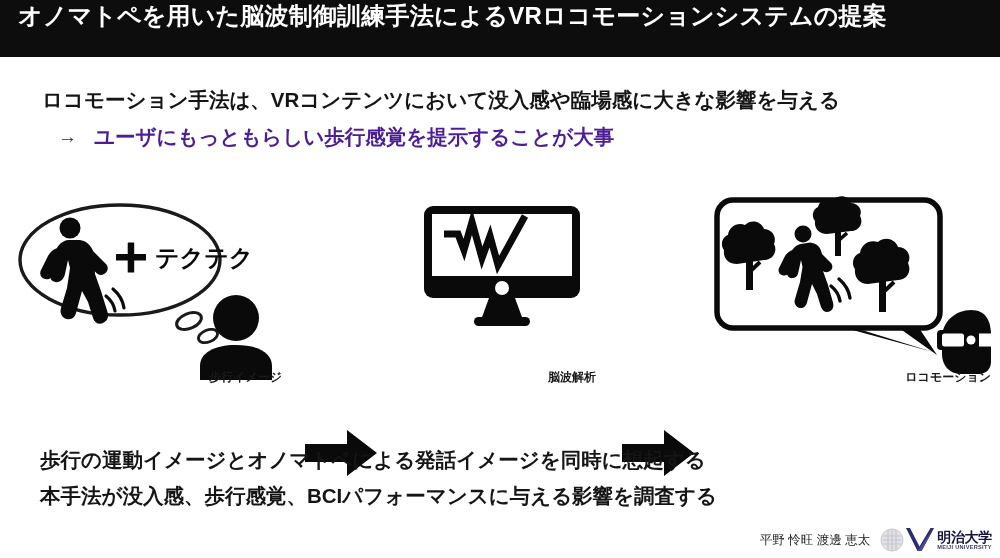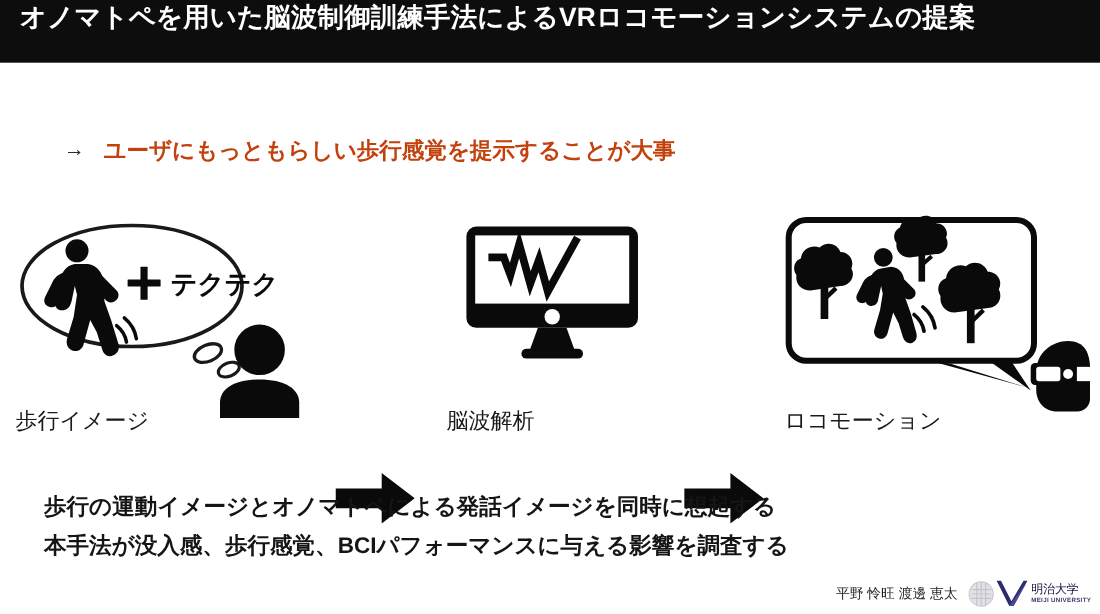--- a/index.html
+++ b/index.html
@@ -60,44 +60,44 @@
   }
   .intro-arrow {
     font-size: 19px;
     color: #2b2b2b;
     font-weight: normal;
     margin-right: 17px;
   }
   .intro-line-2 {
     font-size: 20.5px;
     font-weight: bold;
-    color: #c2410c;
+    color: #4c1d95;
     white-space: nowrap;
   }
 
   
   .figures {
     position: absolute;
     left: 0;
     top: 175px;
     width: 1000px;
     height: 225px;
   }
   .panel {
     position: absolute;
     top: 15px;
     height: 190px;
   }
   .panel-caption {
     position: absolute;
     top: 369px;
-    font-size: 20px;
-    font-weight: normal;
+    font-size: 12px;
+    font-weight: bold;
     color: #1a1a1a;
-    text-align: left;
+    text-align: right;
     white-space: nowrap;
   }
 
   
   .flow-arrow {
     position: absolute;
     top: 255px;
   }
 
   
@@ -136,22 +136,22 @@
     height: 30px;
   }
   .logo-mark-circle { margin-right: 1px; }
   .logo-text-wrap {
     display: flex;
     flex-direction: column;
     justify-content: center;
     margin-left: 2px;
   }
   .logo-jp {
-    font-size: 11px;
-    font-weight: normal;
+    font-size: 14px;
+    font-weight: bold;
     color: #14143c;
     line-height: 1.05;
     letter-spacing: -0.3px;
     white-space: nowrap;
   }
   .logo-en {
     font-size: 5.6px;
     font-weight: bold;
     color: #3a3a6a;
     letter-spacing: 0.3px;
@@ -161,20 +161,21 @@
 </style>
 </head>
 <body>
 
 <div id="slide">
 
   <div class="title-bar">
     <div class="title-text">オノマトペを用いた脳波制御訓練手法によるVRロコモーションシステムの提案</div>
   </div>
 
+  <div class="intro-line-1">ロコモーション手法は、VRコンテンツにおいて没入感や臨場感に大きな影響を与える</div>
 
   <div class="intro-row-2">
     <span class="intro-arrow">→</span>
     <span class="intro-line-2">ユーザにもっともらしい歩行感覚を提示することが大事</span>
   </div>
 
   <div class="figures">
 
     <div class="panel" style="left:14px; width:268px;">
       <svg width="268" height="190" viewBox="0 0 268 190">

